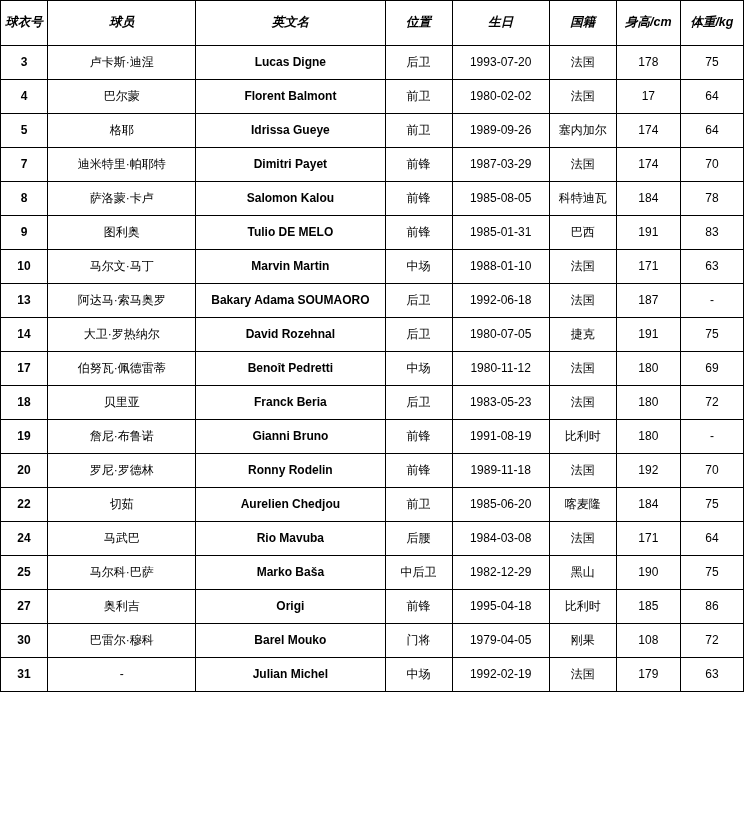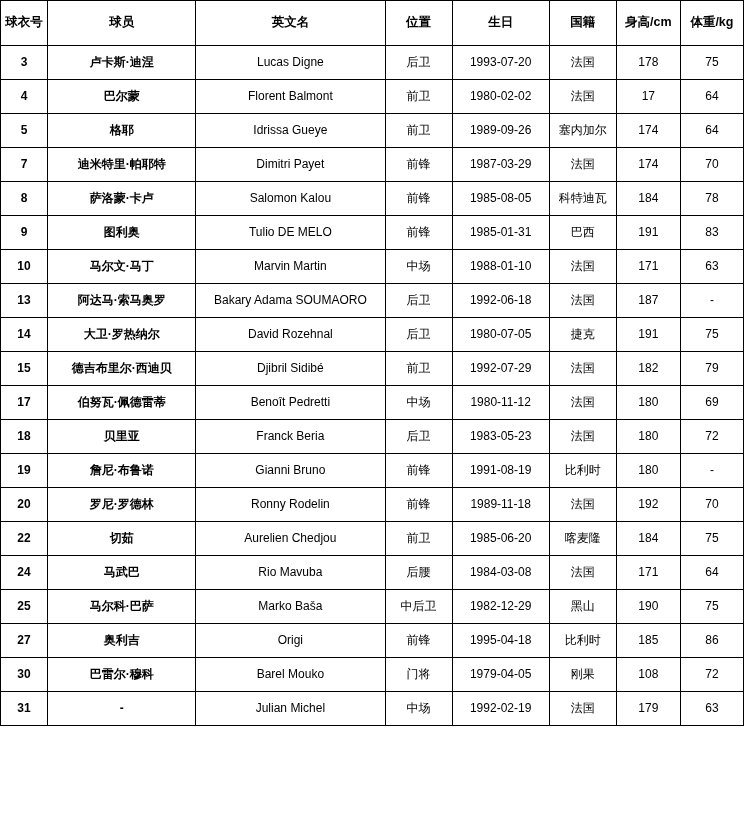--- a/index.html
+++ b/index.html
@@ -23,36 +23,37 @@
     text-align: center;
     vertical-align: middle;
     font-size: 12px;
     line-height: 1.25;
     padding: 4px 2px;
   }
   #roster-table thead th {
     font-weight: bold;
     font-size: 12.5px;
     height: 36px;
+    font-style: italic;
   }
   #roster-table tbody td {
     height: 25px;
   }
   
   col.c-number { width: 47px; }
   col.c-name   { width: 148px; }
   col.c-eng    { width: 189px; }
   col.c-pos    { width: 67px; }
   col.c-birth  { width: 97px; }
   col.c-nat    { width: 67px; }
   col.c-height { width: 64px; }
   col.c-weight { width: 63px; }
 
-  .cn-name { font-weight: bold; }
-  .eng-name { font-weight: normal; }
+  .cn-name { font-weight: normal; }
+  .eng-name { font-weight: bold; }
   .num { font-weight: bold; }
 </style>
 </head>
 <body>
 
 <table id="roster-table">
   <colgroup>
     <col class="c-number">
     <col class="c-name">
     <col class="c-eng">
@@ -159,30 +160,20 @@
         <td class="num">14</td>
         <td class="cn-name">大卫·罗热纳尔</td>
         <td class="eng-name">David Rozehnal</td>
         <td>后卫</td>
         <td>1980-07-05</td>
         <td>捷克</td>
         <td>191</td>
         <td>75</td>
       </tr>
       <tr>
-        <td class="num">15</td>
-        <td class="cn-name">德吉布里尔·西迪贝</td>
-        <td class="eng-name">Djibril Sidibé</td>
-        <td>前卫</td>
-        <td>1992-07-29</td>
-        <td>法国</td>
-        <td>182</td>
-        <td>79</td>
-      </tr>
-      <tr>
         <td class="num">17</td>
         <td class="cn-name">伯努瓦·佩德雷蒂</td>
         <td class="eng-name">Benoît Pedretti</td>
         <td>中场</td>
         <td>1980-11-12</td>
         <td>法国</td>
         <td>180</td>
         <td>69</td>
       </tr>
       <tr>

